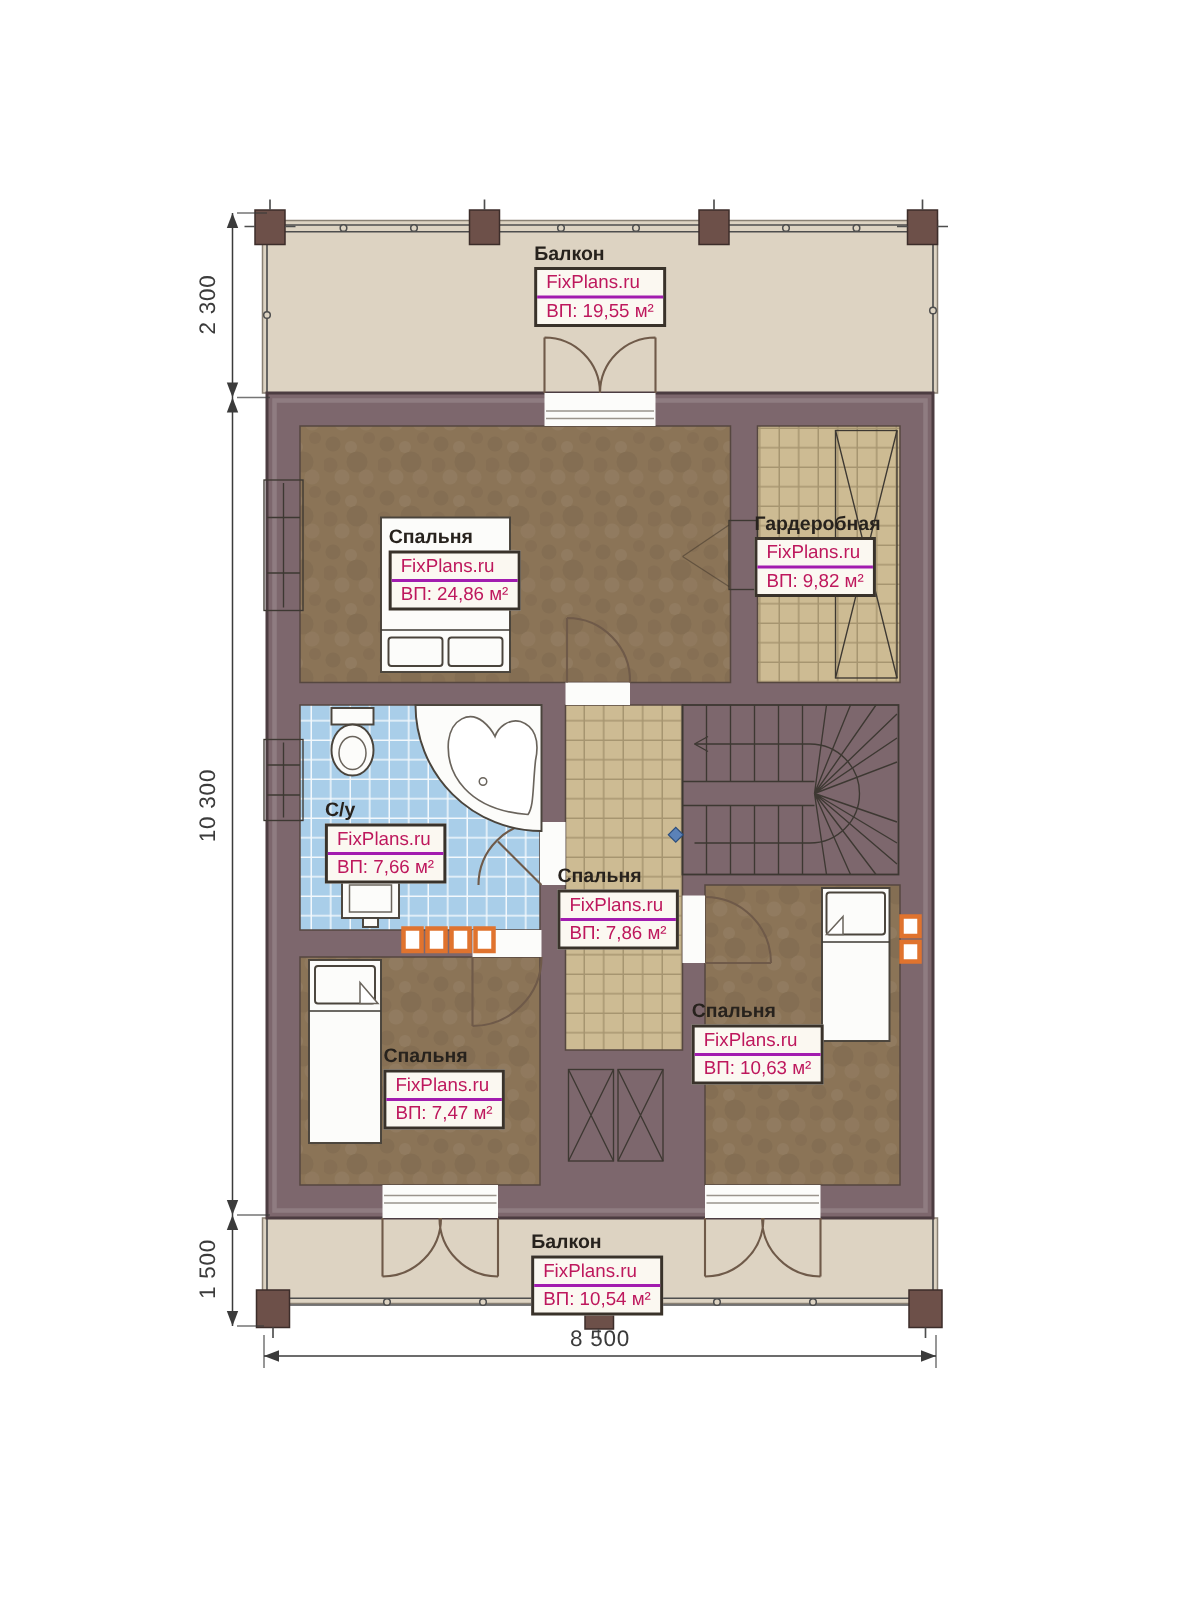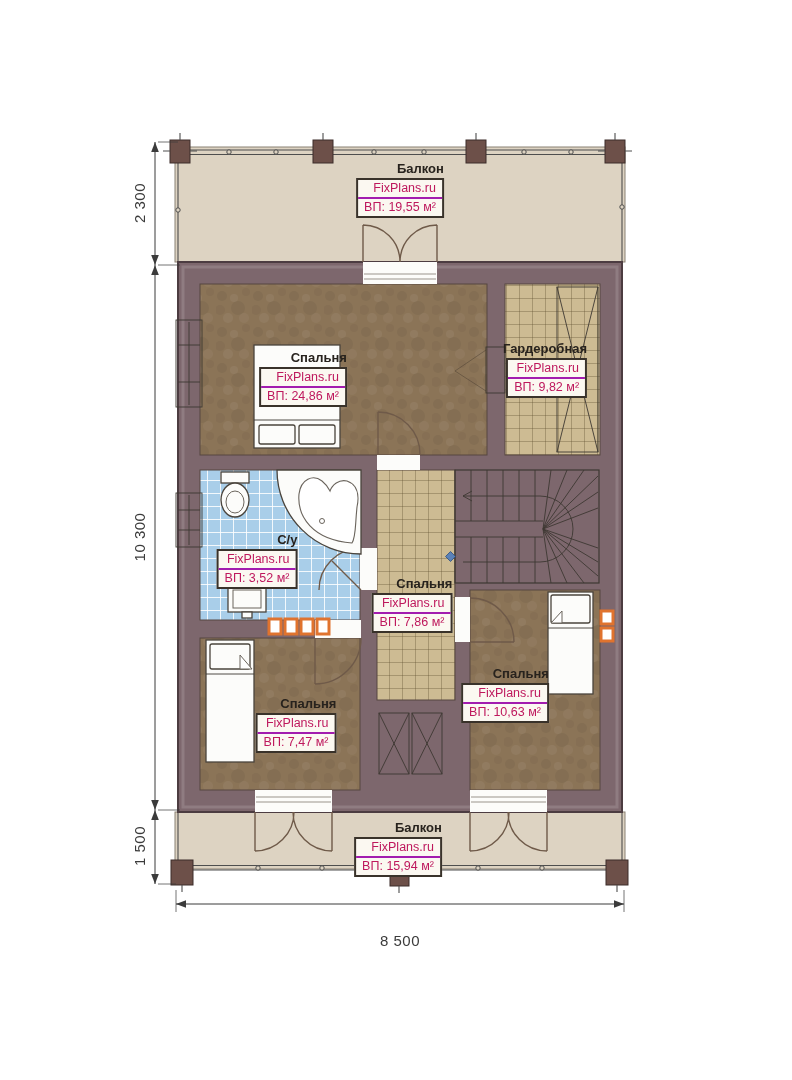--- a/index.html
+++ b/index.html
@@ -22,21 +22,21 @@
   .arc{stroke:var(--arc);stroke-width:1.4;fill:none;}
   .rail{stroke:#4e4e4e;stroke-width:1.1;fill:none;}
   .rail-dot{fill:var(--balcony);stroke:#4e4e4e;stroke-width:1;}
   .fix{fill:var(--white);stroke:#4a443c;stroke-width:1.3;}
   .sill{stroke:#9a948c;stroke-width:1;}
   .dimline{stroke:var(--dim);stroke-width:1;fill:none;}
   .dimfill{fill:var(--dim);}
   .omark{fill:#ffffff;stroke:var(--orange);stroke-width:3;}
   .bmark{fill:#5b82b8;stroke:#2e4f7d;stroke-width:0.8;}
   
-  .room-label{position:absolute;transform:translateX(-50%);text-align:right;z-index:5;}
+  .room-label{position:absolute;transform:translateX(-50%);text-align:left;z-index:5;}
   .room-name{font-weight:bold;font-size:13px;color:#27221d;margin-bottom:2px;white-space:nowrap;}
   .label-box{display:inline-block;border:2px solid #39322a;background:var(--labelbg);}
   .label-box .row{padding:1px 6px;font-size:12.5px;line-height:15px;color:#be185d;white-space:nowrap;}
   .label-box .row + .row{border-top:2px solid #a21caf;}
   .dim-v{position:absolute;transform:translate(-50%,-50%) rotate(-90deg);font-size:15px;color:var(--dim);white-space:nowrap;letter-spacing:0.5px;z-index:4;}
   .dim-h{position:absolute;transform:translateX(-50%);font-size:15px;color:var(--dim);white-space:nowrap;letter-spacing:0.5px;z-index:4;}
 </style>
 </head>
 <body>
 
@@ -264,21 +264,21 @@
     <line x1="176" y1="904" x2="624" y2="904" class="dimline"></line>
     <path d="M176 890 V912 M624 890 V912" class="dimline" stroke-opacity="0.7"></path>
     <polygon points="176,904 186,900.2 186,907.8" class="dimfill"></polygon>
     <polygon points="624,904 614,900.2 614,907.8" class="dimfill"></polygon>
   </g>
 </svg>
 
   <div class="dim-v" style="left:139px;top:203px;">2 300</div>
   <div class="dim-v" style="left:139px;top:537px;">10 300</div>
   <div class="dim-v" style="left:139px;top:846px;">1 500</div>
-  <div class="dim-h" style="left:400px;top:884px;margin-top:48px;">8 500</div>
+  <div class="dim-h" style="left:400px;top:884px;">8 500</div>
 
   <div class="room-label" style="left:400px;top:161px;">
     <div class="room-name">Балкон</div>
     <div class="label-box">
       <div class="row">FixPlans.ru</div>
       <div class="row">ВП: 19,55 м²</div>
     </div>
   </div>
 
   <div class="room-label" style="left:303px;top:350px;">
@@ -294,21 +294,21 @@
     <div class="label-box">
       <div class="row">FixPlans.ru</div>
       <div class="row">ВП: 9,82 м²</div>
     </div>
   </div>
 
   <div class="room-label" style="left:257px;top:532px;">
     <div class="room-name">С/у</div>
     <div class="label-box">
       <div class="row">FixPlans.ru</div>
-      <div class="row">ВП: 3,52 м²</div>
+      <div class="row">ВП: 7,66 м²</div>
     </div>
   </div>
 
   <div class="room-label" style="left:412px;top:576px;">
     <div class="room-name">Спальня</div>
     <div class="label-box">
       <div class="row">FixPlans.ru</div>
       <div class="row">ВП: 7,86 м²</div>
     </div>
   </div>
@@ -326,17 +326,17 @@
     <div class="label-box">
       <div class="row">FixPlans.ru</div>
       <div class="row">ВП: 10,63 м²</div>
     </div>
   </div>
 
   <div class="room-label" style="left:398px;top:820px;">
     <div class="room-name">Балкон</div>
     <div class="label-box">
       <div class="row">FixPlans.ru</div>
-      <div class="row">ВП: 15,94 м²</div>
+      <div class="row">ВП: 10,54 м²</div>
     </div>
   </div>
 
 </div>
 
 </body></html>

